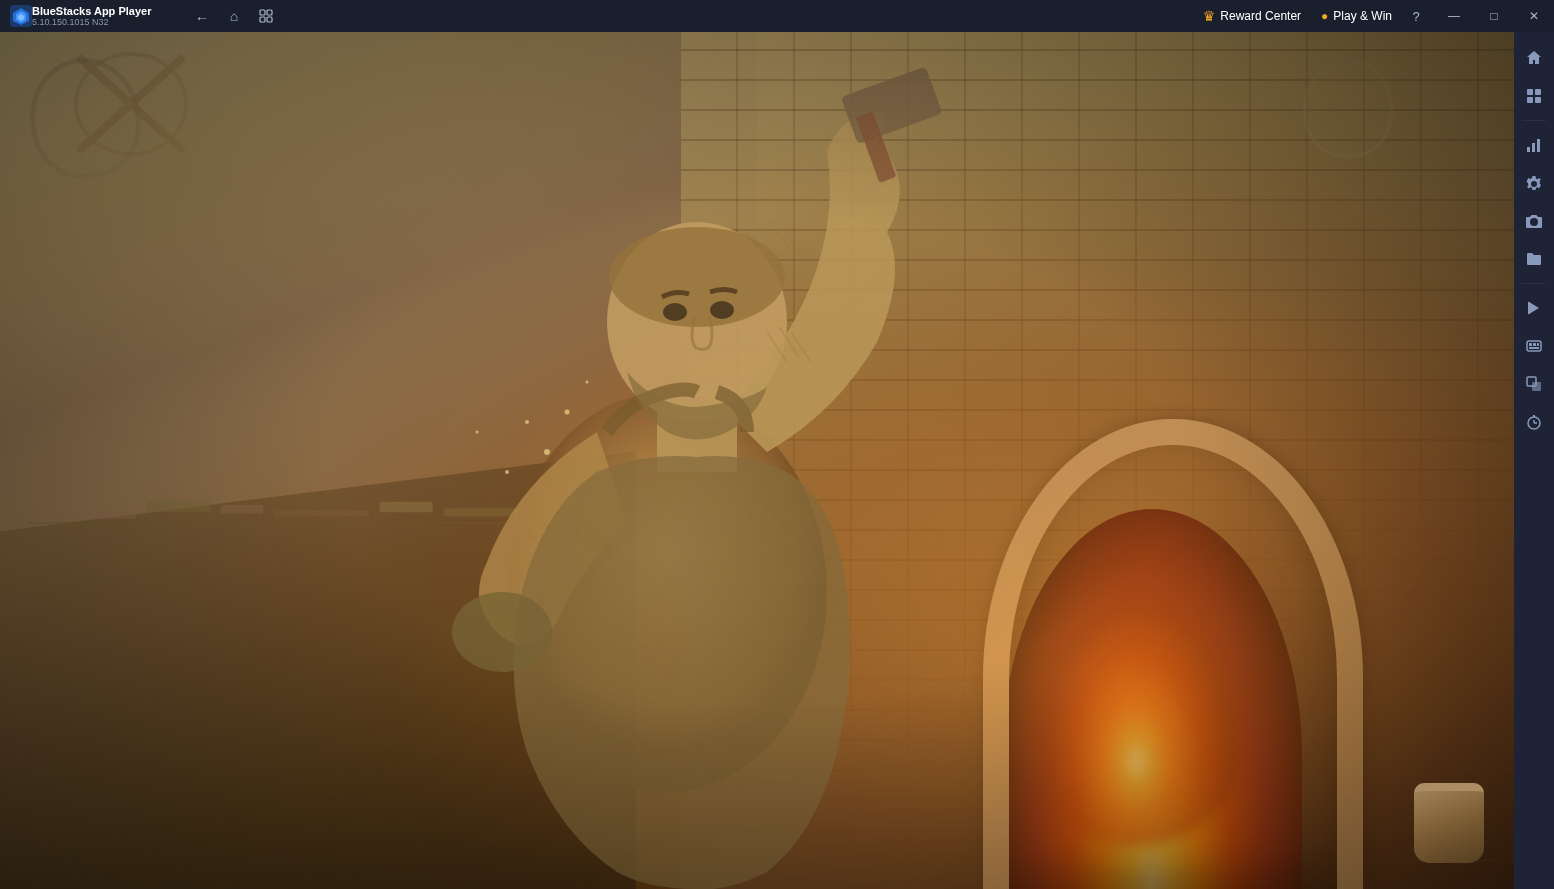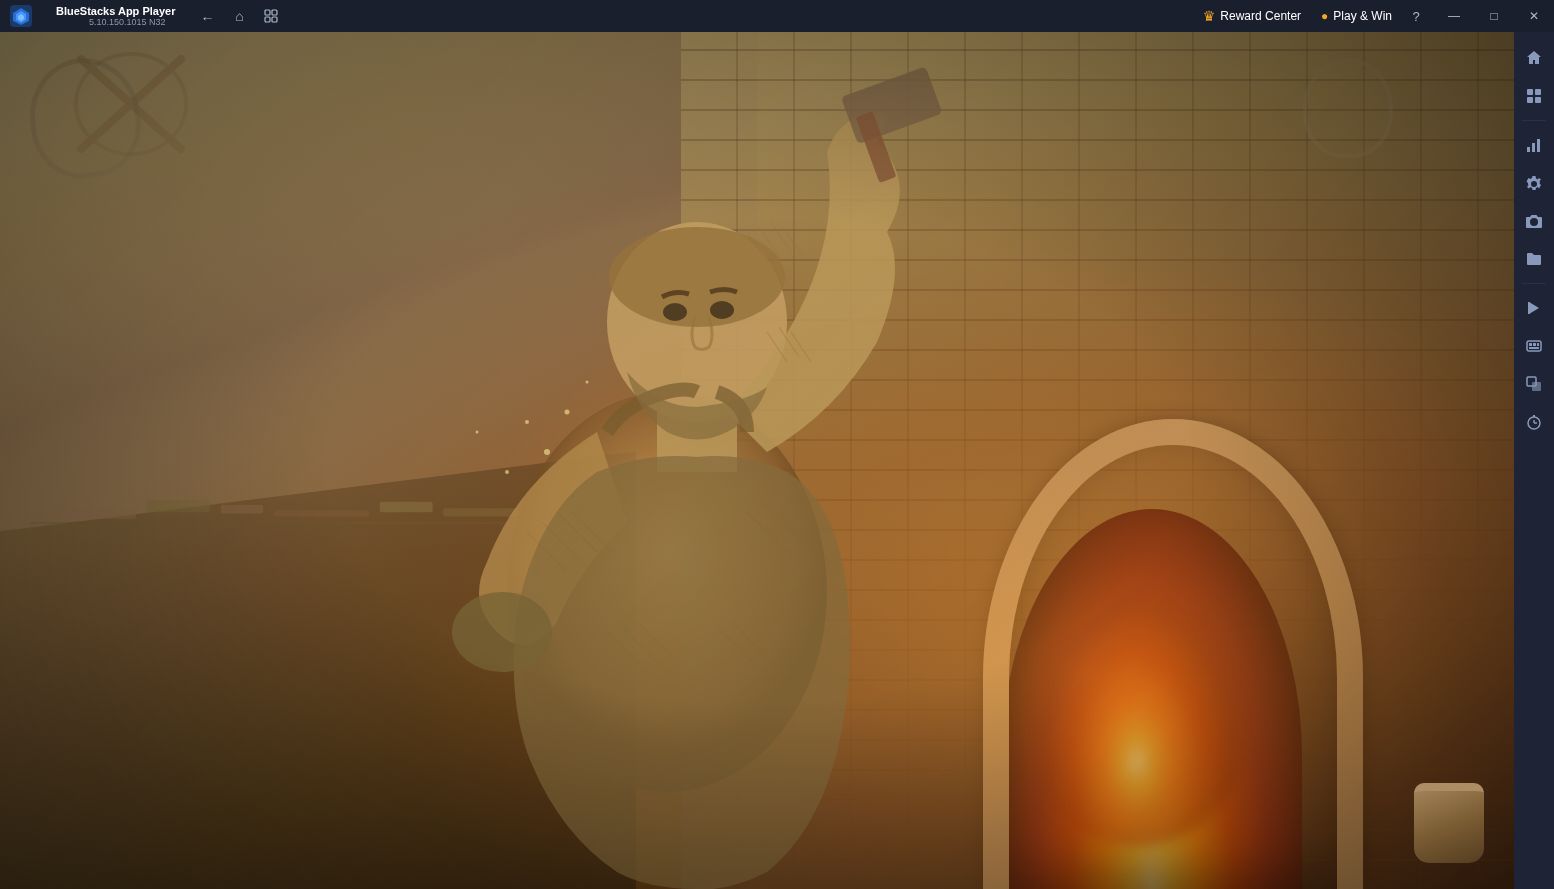--- a/index.html
+++ b/index.html
@@ -20,21 +20,21 @@
       background: #1a1f2e;
       display: flex;
       align-items: center;
       z-index: 100;
     }
 
     #app-logo-area {
       display: flex;
       align-items: center;
       padding: 0 10px;
-      gap: 24px;
+      gap: 0;
       min-width: 180px;
     }
 
     #app-logo {
       width: 22px;
       height: 22px;
     }
 
     #nav-buttons {
       display: flex;
@@ -244,21 +244,21 @@
   <div id="app-logo-area">
 
     <svg id="app-logo" viewBox="0 0 22 22" fill="none" xmlns="http://www.w3.org/2000/svg">
       <rect width="22" height="22" rx="4" fill="#1a3a6a"></rect>
       <polygon points="11,3 19,8 19,16 11,20 3,16 3,8" fill="#2a7aee" opacity="0.8"></polygon>
       <polygon points="11,6 16,9 16,15 11,18 6,15 6,9" fill="#4a9aff" opacity="0.9"></polygon>
       <polygon points="11,9 14,11 14,14 11,16 8,14 8,11" fill="#7abfff"></polygon>
     </svg>
     <div>
       <div style="color:#fff;font-size:11px;font-weight:600;">BlueStacks App Player</div>
-      <div style="color:#889aaa;font-size:9px;margin-left:33px;">5.10.150.1015  N32</div>
+      <div style="color:#889aaa;font-size:9px;">5.10.150.1015  N32</div>
     </div>
   </div>
 
   <div id="nav-buttons">
     <button class="nav-btn" title="Back">←</button>
     <button class="nav-btn" title="Home">⌂</button>
     <button class="nav-btn" title="Multi-instance">
       <svg width="14" height="14" viewBox="0 0 14 14" fill="currentColor">
         <rect x="1" y="1" width="5" height="5" rx="1" fill="none" stroke="currentColor" stroke-width="1.2"></rect>
         <rect x="8" y="1" width="5" height="5" rx="1" fill="none" stroke="currentColor" stroke-width="1.2"></rect>

